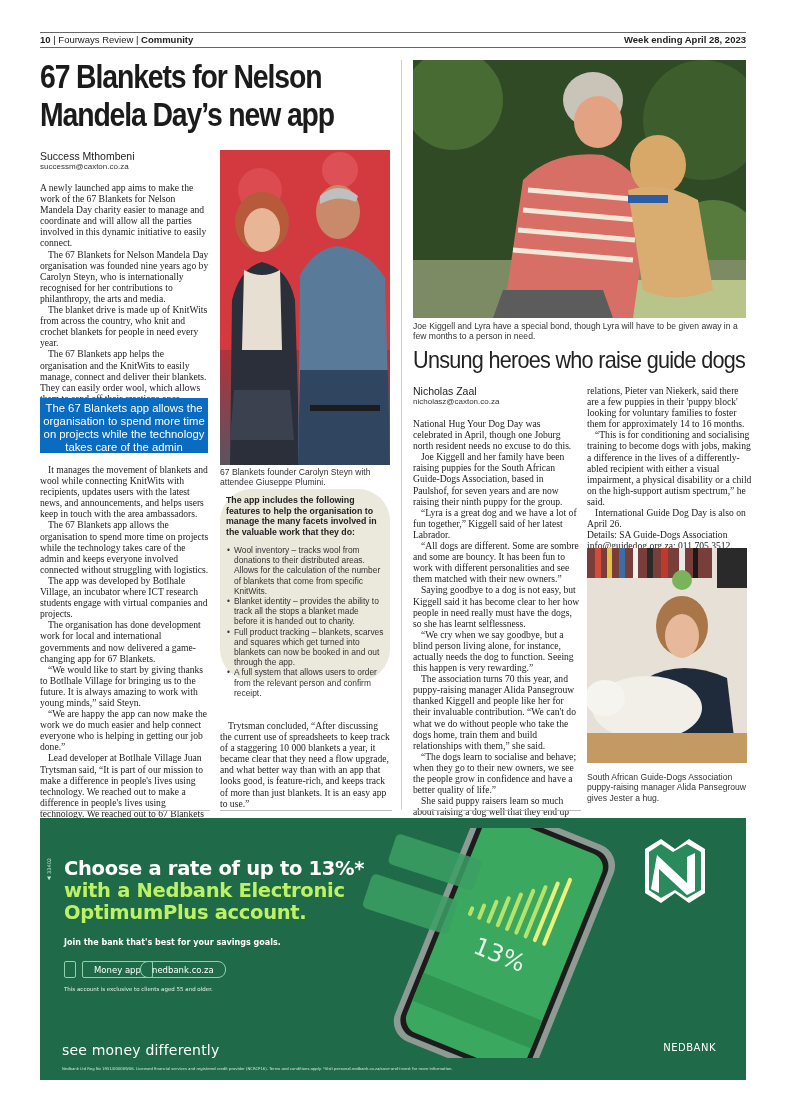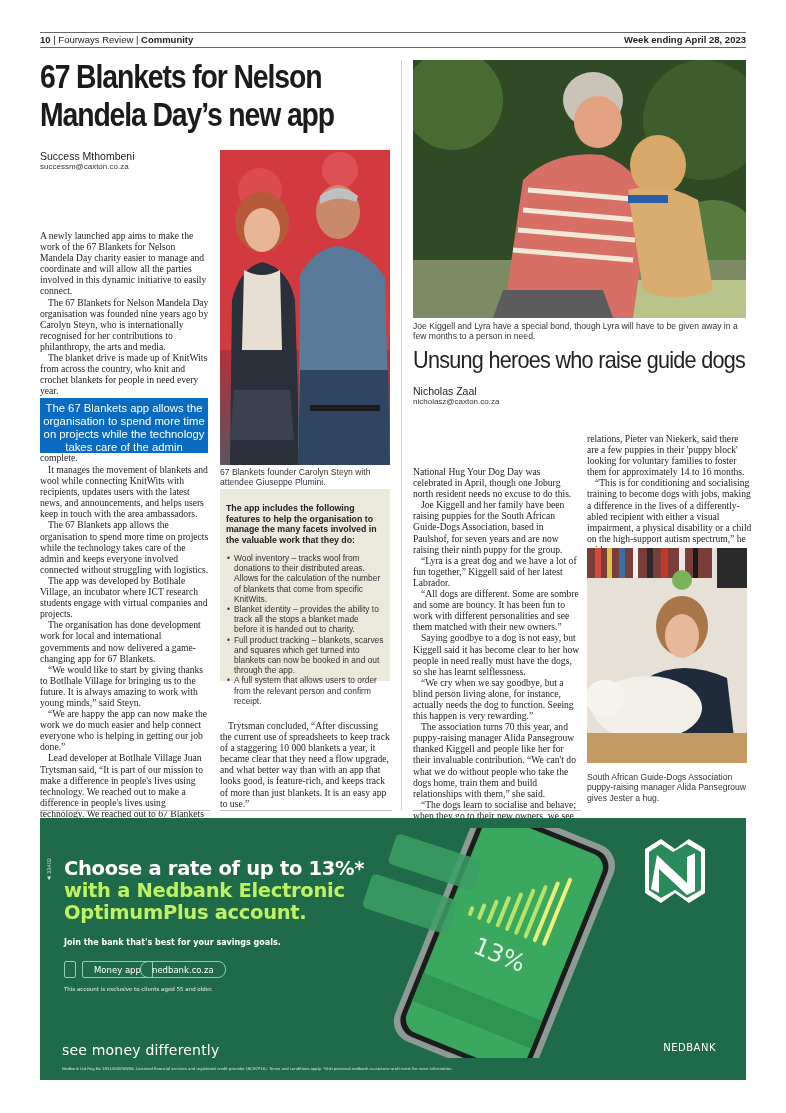--- a/index.html
+++ b/index.html
@@ -8,25 +8,25 @@
   
   .hdr{left:40px;top:32px;width:706px;height:14px;border-top:1px solid #666;border-bottom:1px solid #666;font-family:"Liberation Sans",sans-serif;font-size:9.5px;line-height:13px;}
   .hdr .left{position:absolute;left:0;top:0;}
   .hdr .right{position:absolute;right:0;top:0;font-weight:bold;}
   .hdr b{font-weight:bold;}
   .headline1{left:40px;top:58px;width:350px;font-family:"Liberation Sans",sans-serif;font-weight:bold;font-size:33px;line-height:38px;letter-spacing:-1.3px;color:#1b1b1b;transform:scaleX(0.86);transform-origin:left top;width:410px;}
   .byline{font-family:"Liberation Sans",sans-serif;font-size:10.5px;line-height:12px;color:#222;}
   .email{font-family:"Liberation Sans",sans-serif;font-size:8px;line-height:10px;color:#333;}
   .body{font-size:9.6px;line-height:11.1px;color:#222;text-align:left;}
   .body p{margin:0;text-indent:8px;}
-  .body p.first{text-indent:0;margin-top:48px;}
+  .body p.first{text-indent:0;}
   .pull{left:40px;top:398px;width:168px;height:55px;background:#0a6cc1;color:#fff;font-family:"Liberation Sans",sans-serif;font-size:11.3px;line-height:13px;text-align:center;padding-top:4px;box-sizing:border-box;}
   .photo{overflow:hidden;}
   .cap{font-family:"Liberation Sans",sans-serif;font-size:8.6px;line-height:10.3px;color:#333;}
-  .factbox{left:220px;top:489px;width:170px;height:192px;background:#ebe8dc;box-sizing:border-box;padding:14px 6px;font-family:"Liberation Sans",sans-serif;}
+  .factbox{left:220px;top:489px;width:170px;height:192px;background:#ebe8dc;box-sizing:border-box;padding:6px 6px;font-family:"Liberation Sans",sans-serif;border-radius:32px;}
   .factbox .fhead{font-weight:bold;font-size:8.8px;line-height:10.5px;color:#222;}
   .factbox ul{margin:8px 0 0 0;padding:0 0 0 8px;list-style:none;}
   .factbox li{font-size:8.4px;line-height:10.2px;color:#333;position:relative;}
   .factbox li::before{content:"•";position:absolute;left:-7px;}
   .rule{height:1px;background:#bbb;}
   .headline2{left:413px;top:346px;font-family:"Liberation Sans",sans-serif;font-size:24px;line-height:28px;color:#222;letter-spacing:-0.8px;transform:scaleX(0.9);transform-origin:left top;white-space:nowrap;}
   
   .ad{left:40px;top:818px;width:706px;height:262px;background:#1f6a48;overflow:hidden;font-family:"DejaVu Sans",sans-serif;}
   .ad .h1{position:absolute;left:24px;top:40px;font-size:19.5px;line-height:22px;font-weight:bold;color:#fff;letter-spacing:-0.3px;}
   .ad .h2{position:absolute;left:24px;top:62px;font-size:19.5px;line-height:22px;font-weight:bold;color:#bef264;letter-spacing:-0.3px;}

